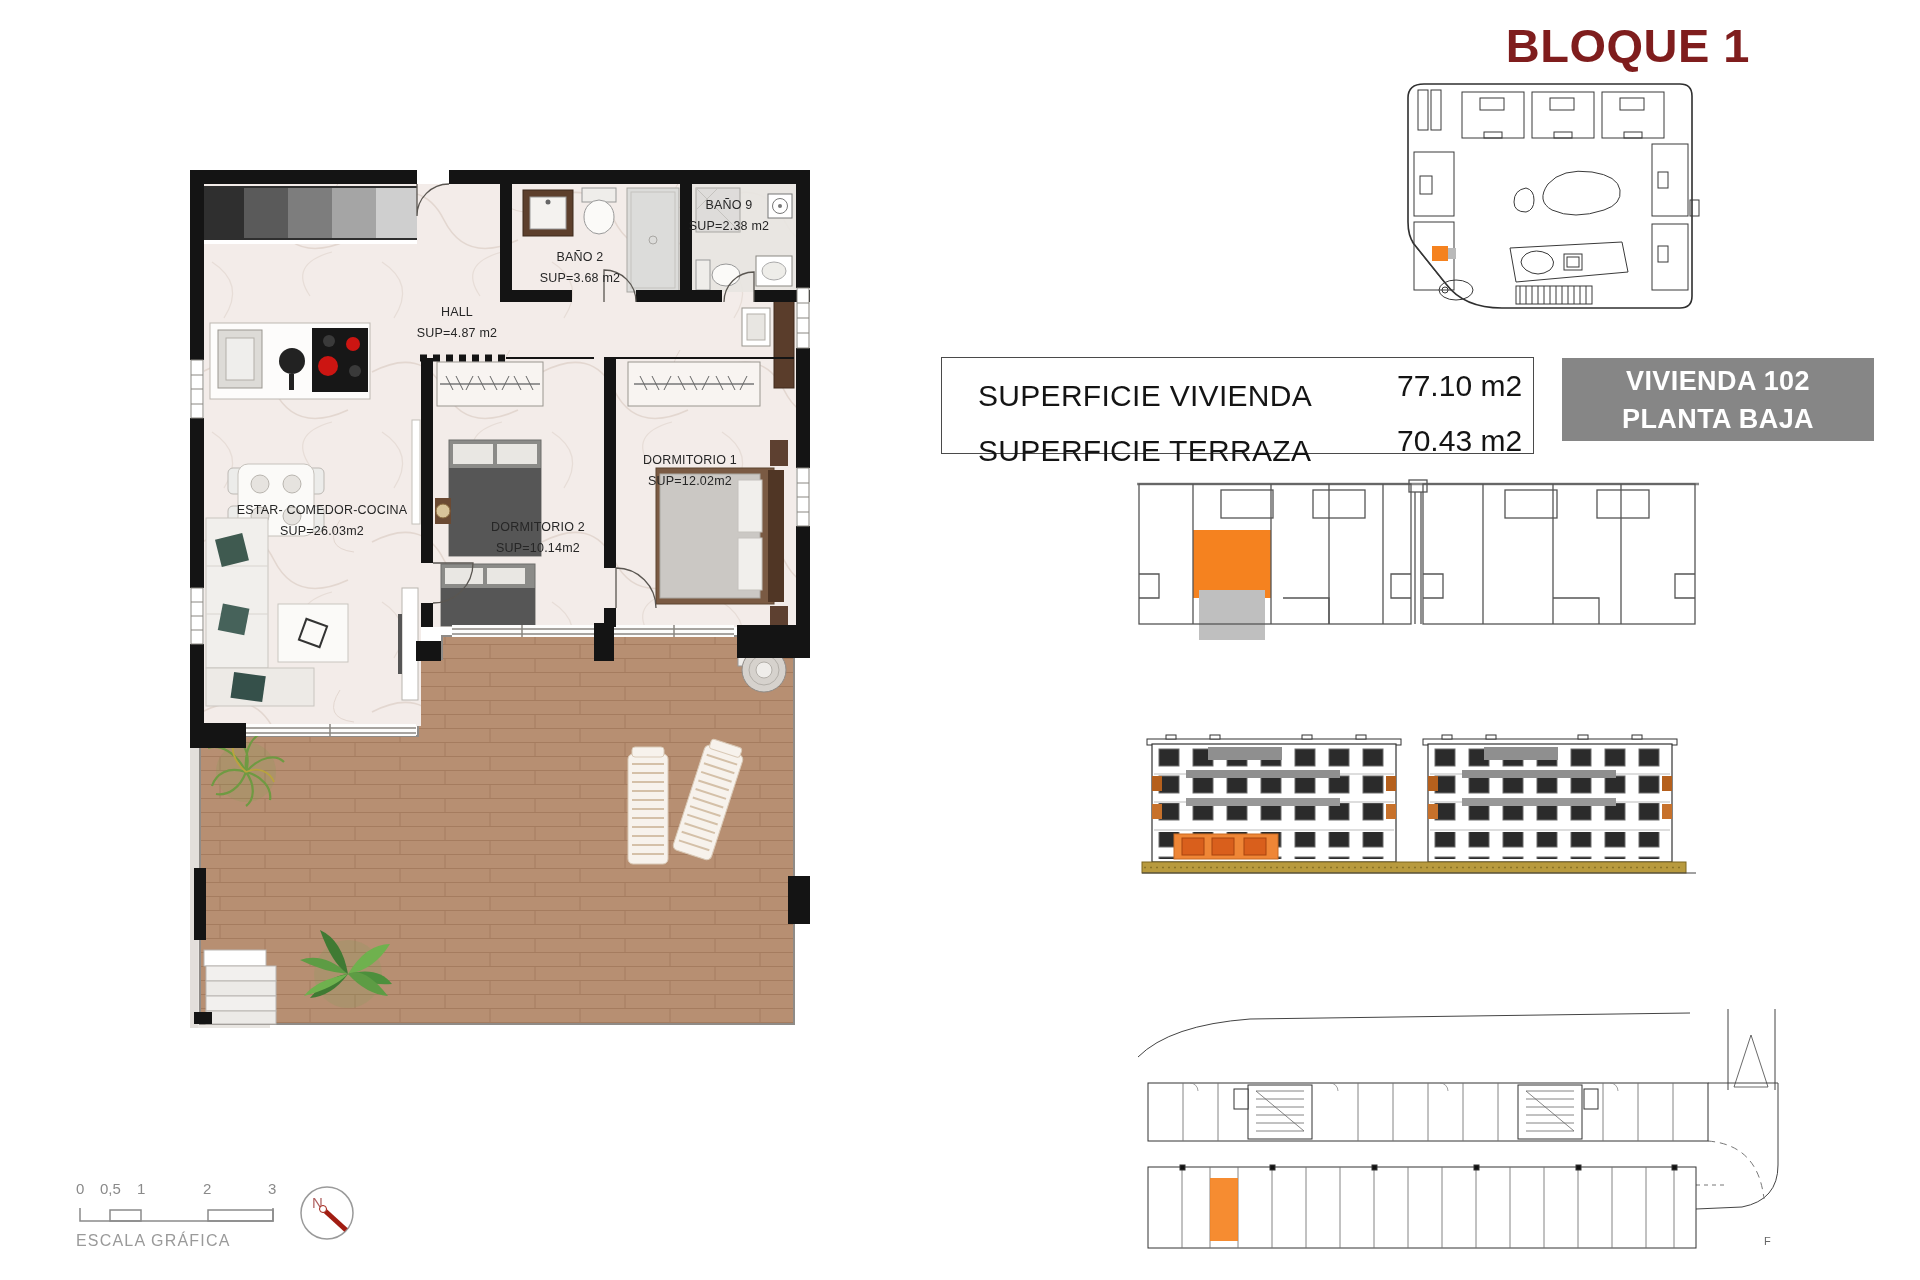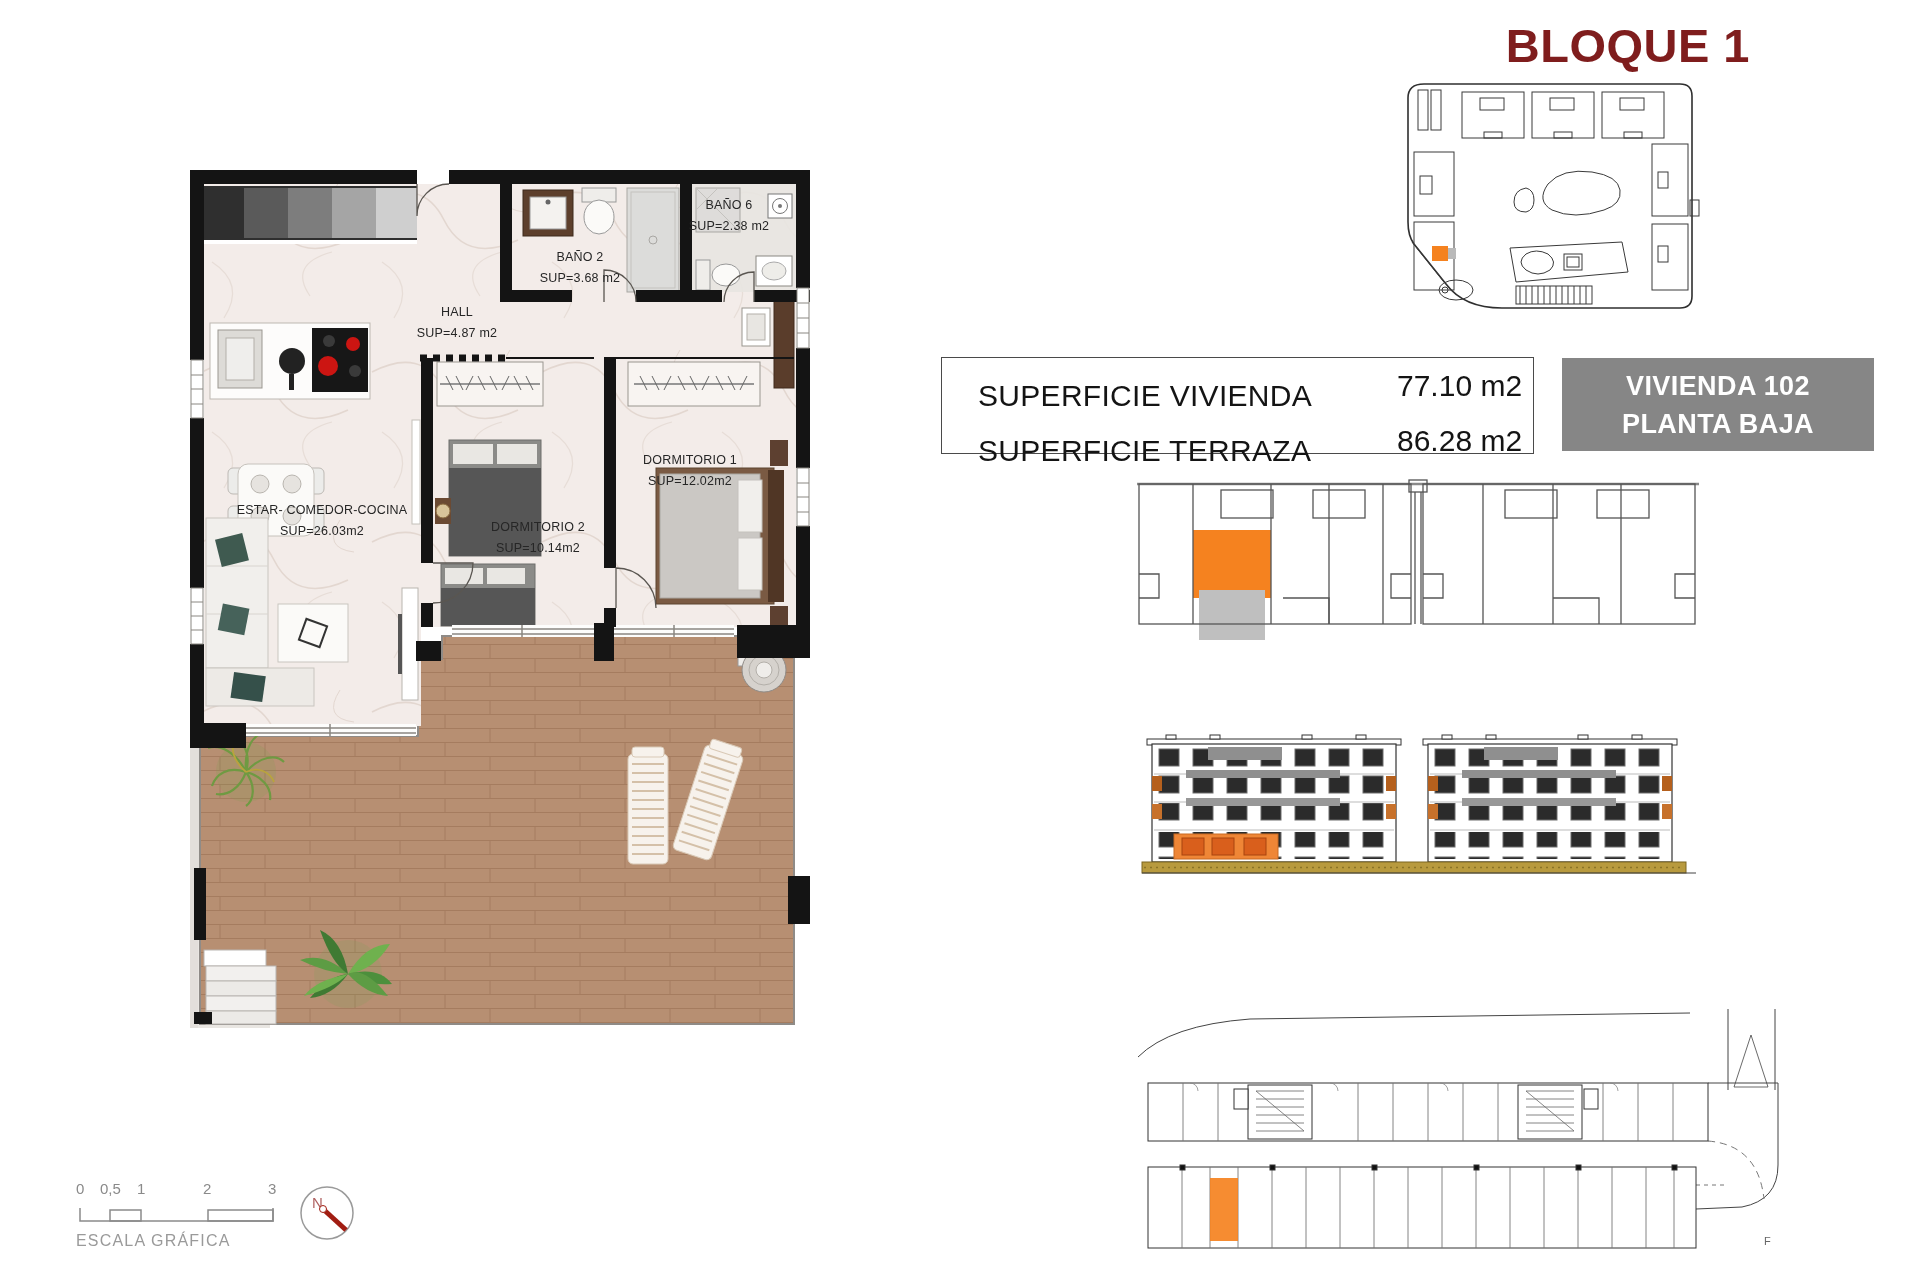--- a/index.html
+++ b/index.html
@@ -10,21 +10,21 @@
   .page-title{left:1490px;top:18px;width:260px;text-align:right;
     font-size:47px;font-weight:700;letter-spacing:0.5px;color:#7f1d1d;}
   
   .summary-table{left:941px;top:357px;width:593px;height:97px;
     border:1px solid #4a4a4a;box-sizing:border-box;
     display:flex;flex-direction:column;justify-content:space-evenly;}
   .summary-row{display:grid;grid-template-columns:455px 1fr;align-items:center;}
   .summary-row .lbl{padding-left:36px;font-size:30px;letter-spacing:0.3px;color:#141414;margin-top:21px;}
   .summary-row .val{font-size:30px;color:#141414;}
   
-  .unit-badge{left:1562px;top:358px;width:312px;height:93px;background:#868686;
+  .unit-badge{left:1562px;top:358px;width:312px;height:83px;background:#868686;
     color:#fff;display:flex;flex-direction:column;justify-content:center;
     align-items:center;font-size:27px;font-weight:700;line-height:38px;letter-spacing:0.4px;}
   
   .room-label{position:absolute;transform:translate(-50%,-50%);
     text-align:center;font-size:12.5px;line-height:1.7;color:#262626;
     white-space:nowrap;letter-spacing:0.2px;}
   svg{display:block;}
 </style>
 </head>
 <body>
@@ -289,21 +289,21 @@
 </div>
 <div class="room-label" style="left:457px;top:323px">
   <div>HALL</div>
     <div>SUP=4.87 m2</div>
 </div>
 <div class="room-label" style="left:580px;top:268px">
   <div>BAÑO 2</div>
     <div>SUP=3.68 m2</div>
 </div>
 <div class="room-label" style="left:729px;top:216px">
-  <div>BAÑO 6</div>
+  <div>BAÑO 9</div>
     <div>SUP=2.38 m2</div>
 </div>
 
 <div class="abs page-title">BLOQUE 1</div>
 
 <svg class="abs" style="left:1398px;top:76px" width="320" height="250" viewBox="0 0 320 250">
   <g fill="#ffffff" stroke="#2f2f2f" stroke-width="1.6">
     <path d="M26,8 H282 Q294,8 294,20 V220 Q294,232 282,232 H104 Q66,232 48,208 L16,168 Q10,160 10,146 V22 Q10,8 26,8 Z"></path>
   </g>
   <g fill="none" stroke="#3a3a3a" stroke-width="1">
@@ -348,21 +348,21 @@
   <rect x="50" y="172" width="8" height="11" fill="#b9b9b9"></rect>
 </svg>
 
 <div class="abs summary-table">
   <div class="summary-row">
     <span class="lbl">SUPERFICIE VIVIENDA</span>
     <span class="val">77.10 m2</span>
   </div>
   <div class="summary-row">
     <span class="lbl">SUPERFICIE TERRAZA</span>
-    <span class="val">86.28 m2</span>
+    <span class="val">70.43 m2</span>
   </div>
 </div>
 <div class="abs unit-badge">
   <div>VIVIENDA 102</div>
   <div>PLANTA BAJA</div>
 </div>
 
 <svg class="abs" style="left:1133px;top:478px" width="570" height="170" viewBox="0 0 570 170">
   <path d="M4 6 H566" stroke="#8a8a8a" stroke-width="2.5" fill="none"></path>
   <rect x="60" y="52" width="78" height="68" fill="#F5821F"></rect>

